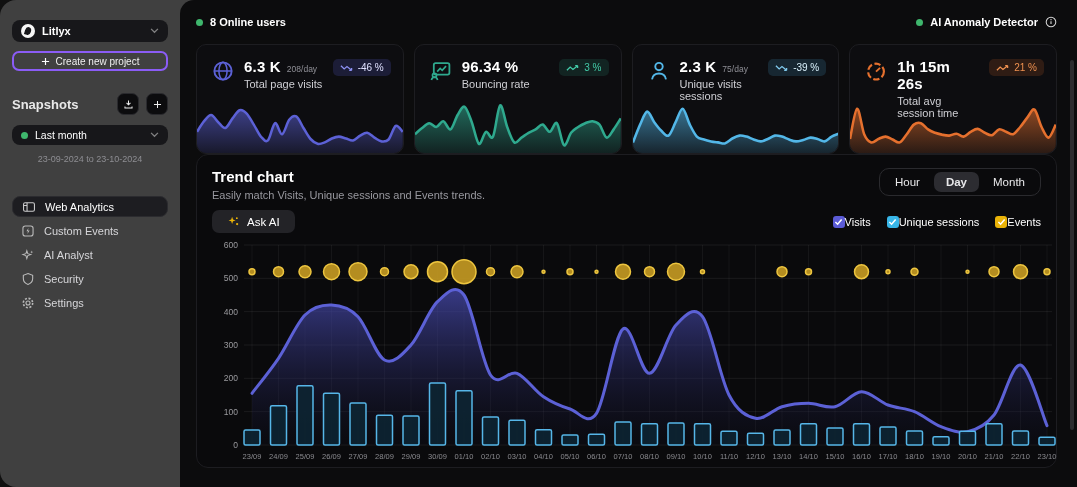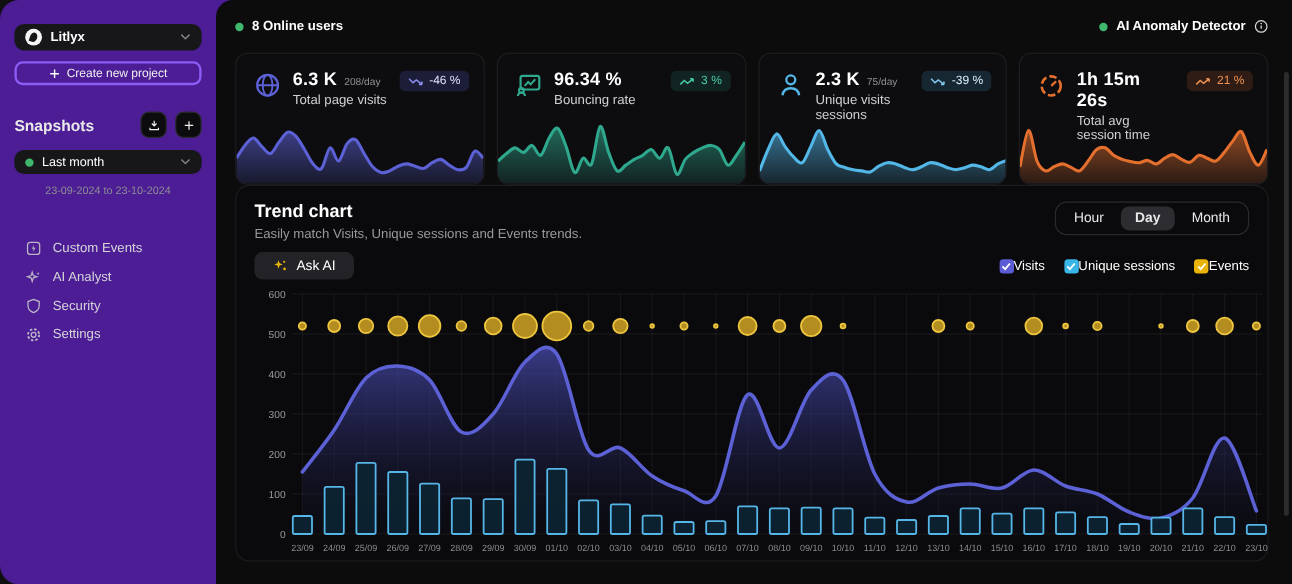--- a/index.html
+++ b/index.html
@@ -1,17 +1,17 @@
 <!DOCTYPE html>
 <html><head>
 <meta charset="utf-8">
 <style>
   * { margin:0; padding:0; box-sizing:border-box; }
   html,body { width:1077px; height:487px; background:#101010; font-family:"Liberation Sans","DejaVu Sans",sans-serif; }
-  #app { position:relative; width:1077px; height:487px; background:#4c1d95; border-radius:16px 0 0 16px; overflow:hidden; color:#e8e8ea; }
+  #app { position:relative; width:1077px; height:487px; background:#404040; border-radius:16px 0 0 16px; overflow:hidden; color:#e8e8ea; }
 
   
   .sidebar { position:absolute; left:0; top:0; width:180px; height:100%; padding:20px 12px; }
   .proj-pill { display:flex; align-items:center; gap:7px; background:#17171a; border-radius:8px; height:22px; padding:0 9px; cursor:pointer; }
   .logo-circle { width:14px; height:14px; border-radius:50%; background:#f5f5f5; position:relative; flex:none; }
   .logo-circle::after { content:""; position:absolute; left:4px; top:3px; width:6px; height:8px; border-radius:50% 50% 50% 0; background:#17171a; transform:rotate(18deg); }
   .proj-name { font-size:11px; font-weight:bold; color:#fff; flex:1; }
   .chev { flex:none; opacity:.65; }
   .create-btn { margin-top:9px; display:flex; align-items:center; justify-content:center; gap:6px; height:20px; border:2px solid #8b5cf6; border-radius:7px; font-size:10px; color:#efefef; cursor:pointer; background:transparent; width:100%; }
   .snap-row { margin-top:22px; display:flex; align-items:center; }
@@ -104,20 +104,27 @@
     <div class="snap-select">
       <span class="dot"></span>
       <span class="snap-sel-label">Last month</span>
       <svg class="chev" width="9" height="6" viewBox="0 0 10 7">
           <path d="M1,1l4,4 4,-4" fill="none" stroke="#bbb" stroke-width="1.4"></path>
         </svg>
     </div>
     <div class="snap-range">23-09-2024 to 23-10-2024</div>
 
     <div class="nav">
+      <div class="nav-item active">
+        <svg width="14" height="14" viewBox="0 0 18 18">
+            <rect x="2" y="3.5" width="14" height="11" rx="2" fill="none" stroke="#e8e8e8" stroke-width="1.4"></rect>
+            <path d="M6.5,3.5v11M2,7h4.5" fill="none" stroke="#e8e8e8" stroke-width="1.4"></path>
+          </svg>
+        <span>Web Analytics</span>
+      </div>
       <div class="nav-item">
         <svg width="14" height="14" viewBox="0 0 18 18">
             <rect x="2.5" y="2.5" width="13" height="13" rx="3" fill="none" stroke="#cfcfcf" stroke-width="1.4"></rect>
             <path d="M9.6,5 7,9.4h2l-.8,3.6 2.9,-4.6h-2.1z" fill="#cfcfcf"></path>
           </svg>
         <span>Custom Events</span>
       </div>
       <div class="nav-item">
         <svg width="14" height="14" viewBox="0 0 18 18">
             <path d="M7.5,3.5 8.7,7.3 12.5,8.5 8.7,9.7 7.5,13.5 6.3,9.7 2.5,8.5 6.3,7.3Z" fill="none" stroke="#cfcfcf" stroke-width="1.3"></path>

